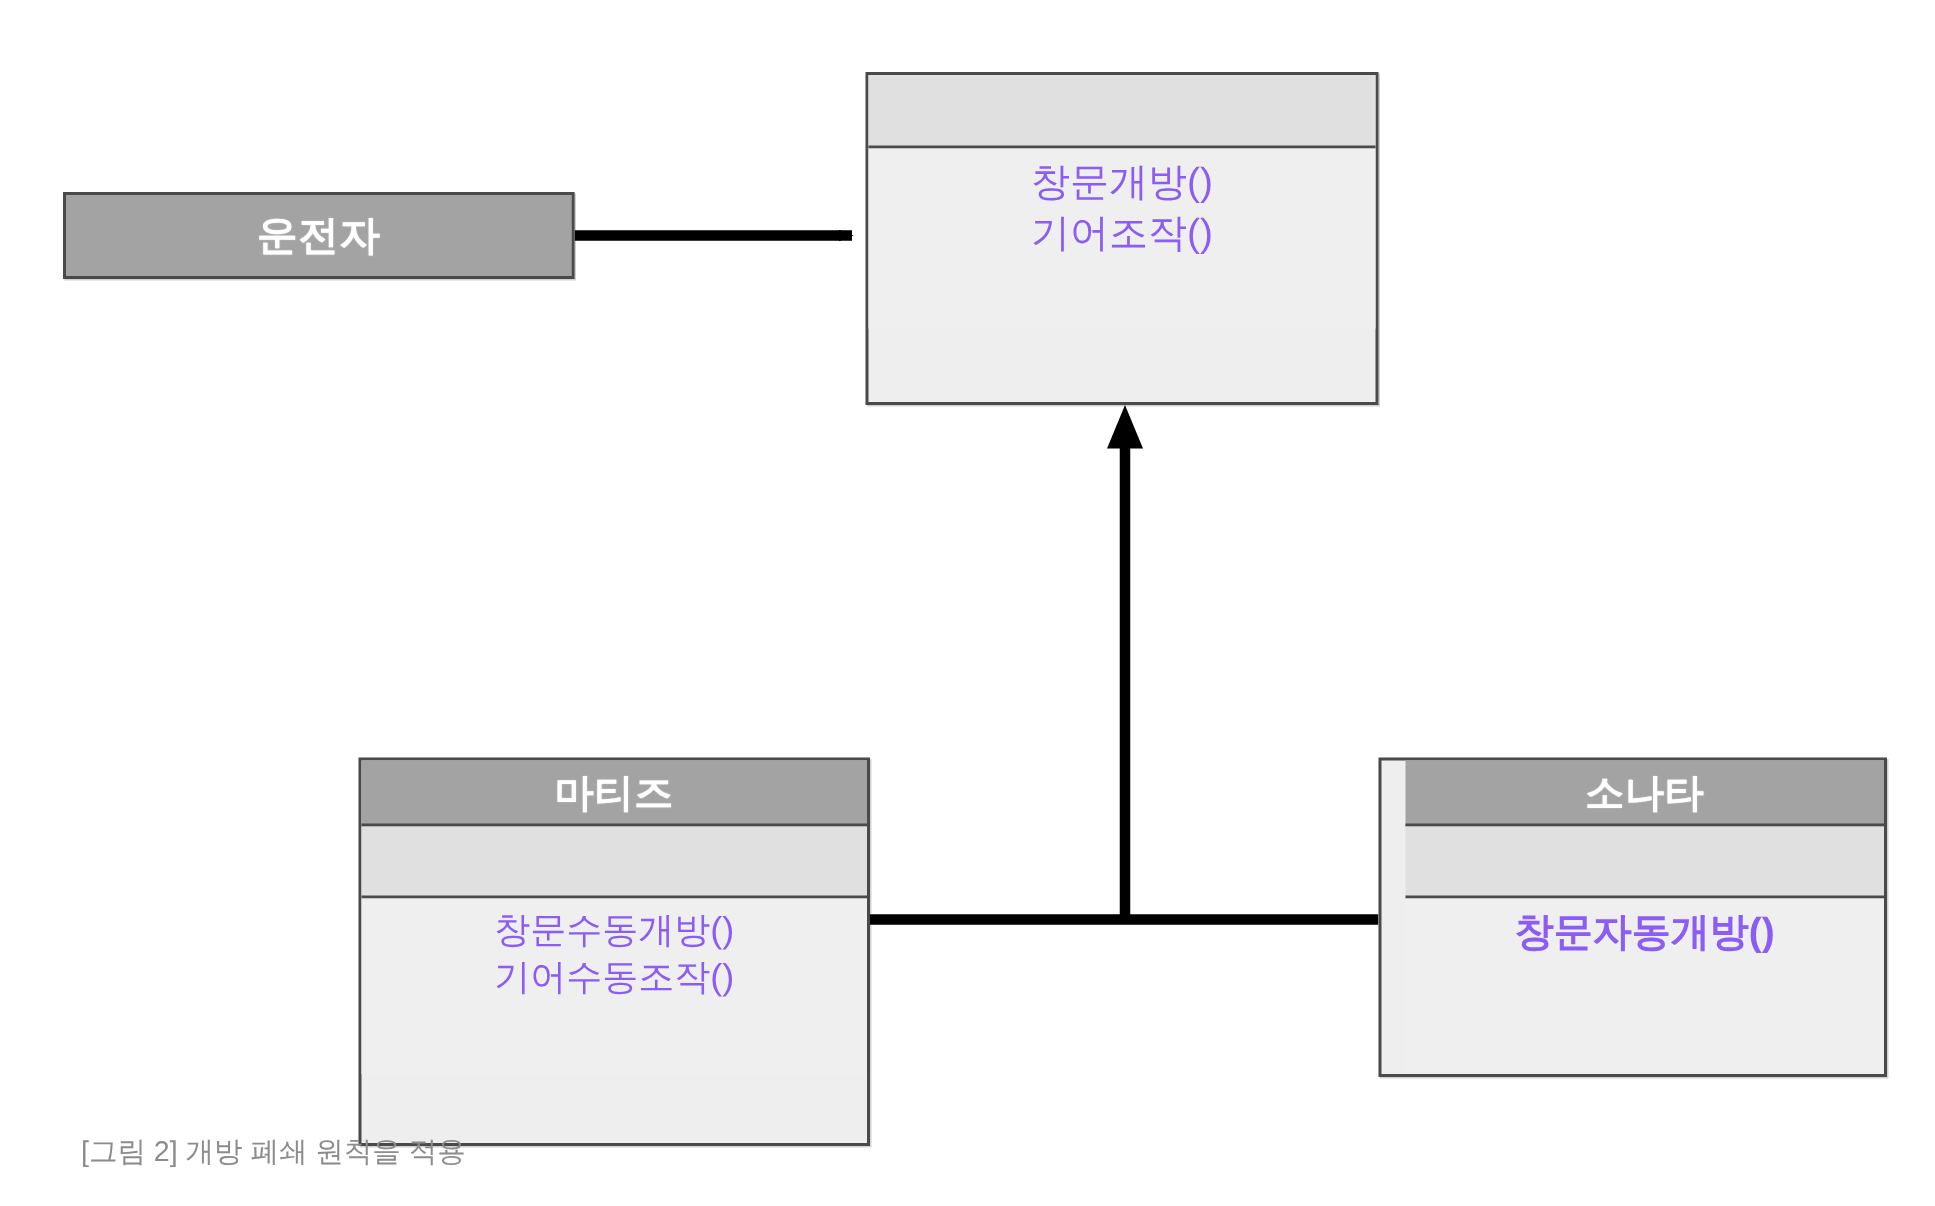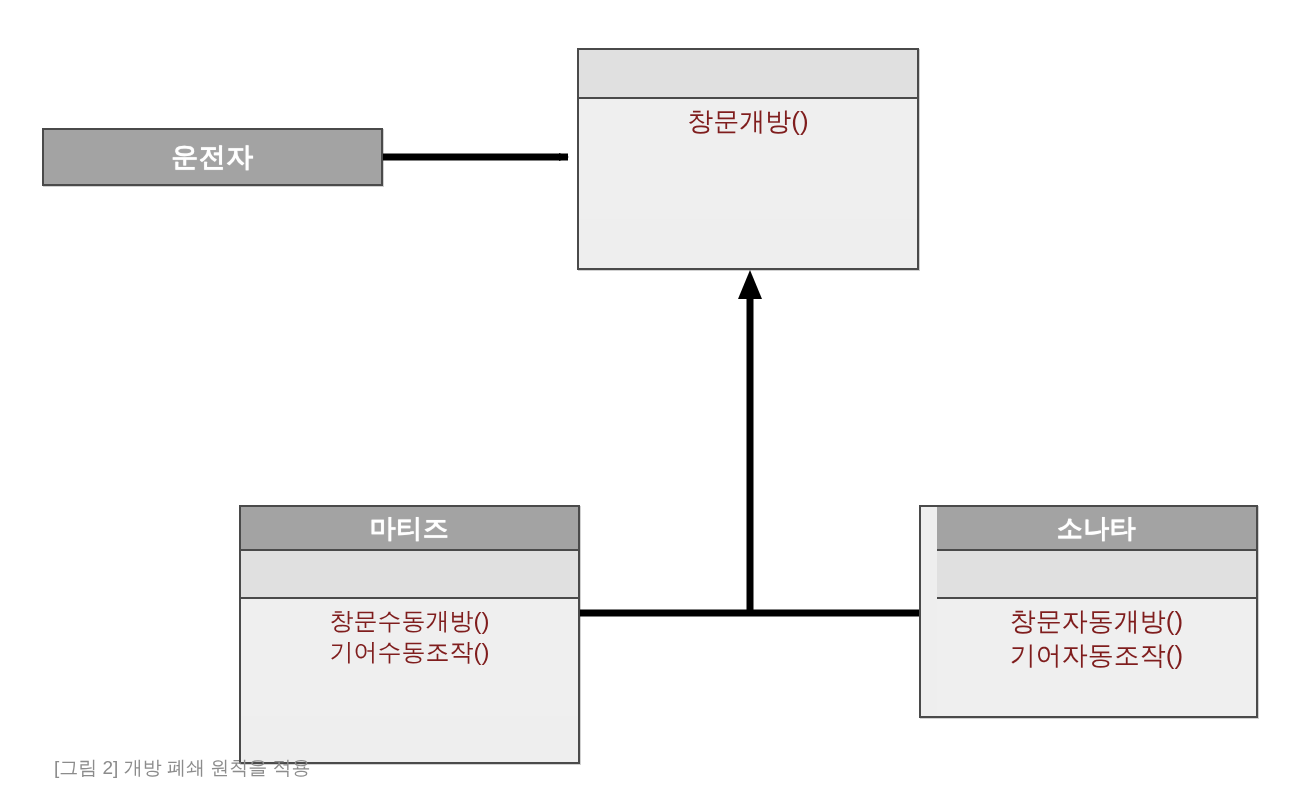--- a/index.html
+++ b/index.html
@@ -43,21 +43,21 @@
 
   .uml-attrs {
     box-sizing: border-box;
     background: #e0e0e0;
     border-bottom: 2px solid #4a4a4a;
   }
   .uml-methods {
     box-sizing: border-box;
     background: #efefef;
     text-align: center;
-    color: #7f1d1d;
+    color: #8b5cf6;
     padding-top: 6px;
   }
   .uml-methods div {
     line-height: 1.30;
     white-space: nowrap;
   }
 
   
   #box-driver {
     left: 42px; top: 128px; width: 341px; height: 58px;
@@ -76,21 +76,21 @@
   #box-car .uml-methods { height: 120px; font-size: 26px; }
 
   #box-matiz { left: 239px; top: 505px; width: 341px; height: 259px; }
   #box-matiz .uml-header  { height: 44px; line-height: 42px; font-size: 26px; }
   #box-matiz .uml-attrs   { height: 48px; }
   #box-matiz .uml-methods { height: 117px; font-size: 24px; }
 
   #box-sonata { left: 919px; top: 505px; width: 339px; height: 213px; padding-left: 16px; }
   #box-sonata .uml-header  { height: 44px; line-height: 42px; font-size: 26px; }
   #box-sonata .uml-attrs   { height: 48px; }
-  #box-sonata .uml-methods { height: 117px; font-size: 26px; }
+  #box-sonata .uml-methods { height: 117px; font-size: 26px; font-weight: bold; }
 
   
   .connector-svg {
     position: absolute;
     left: 0; top: 0;
     width: 1290px;
     height: 804px;
     pointer-events: none;
   }
 
@@ -128,36 +128,36 @@
   </svg>
 
   <div class="uml-class" id="box-driver">
     <div class="uml-header no-border">운전자</div>
   </div>
 
   <div class="uml-class" id="box-car">
     <div class="uml-attrs"></div>
     <div class="uml-methods">
       <div>창문개방()</div>
+      <div>기어조작()</div>
     </div>
   </div>
 
   <div class="uml-class" id="box-matiz">
     <div class="uml-header">마티즈</div>
     <div class="uml-attrs"></div>
     <div class="uml-methods">
       <div>창문수동개방()</div>
       <div>기어수동조작()</div>
     </div>
   </div>
 
   <div class="uml-class" id="box-sonata">
     <div class="uml-header">소나타</div>
     <div class="uml-attrs"></div>
     <div class="uml-methods">
       <div>창문자동개방()</div>
-      <div>기어자동조작()</div>
     </div>
   </div>
 
   <div id="caption">[그림 2] 개방 폐쇄 원칙을 적용</div>
 
 </div>
 
 </body></html>

